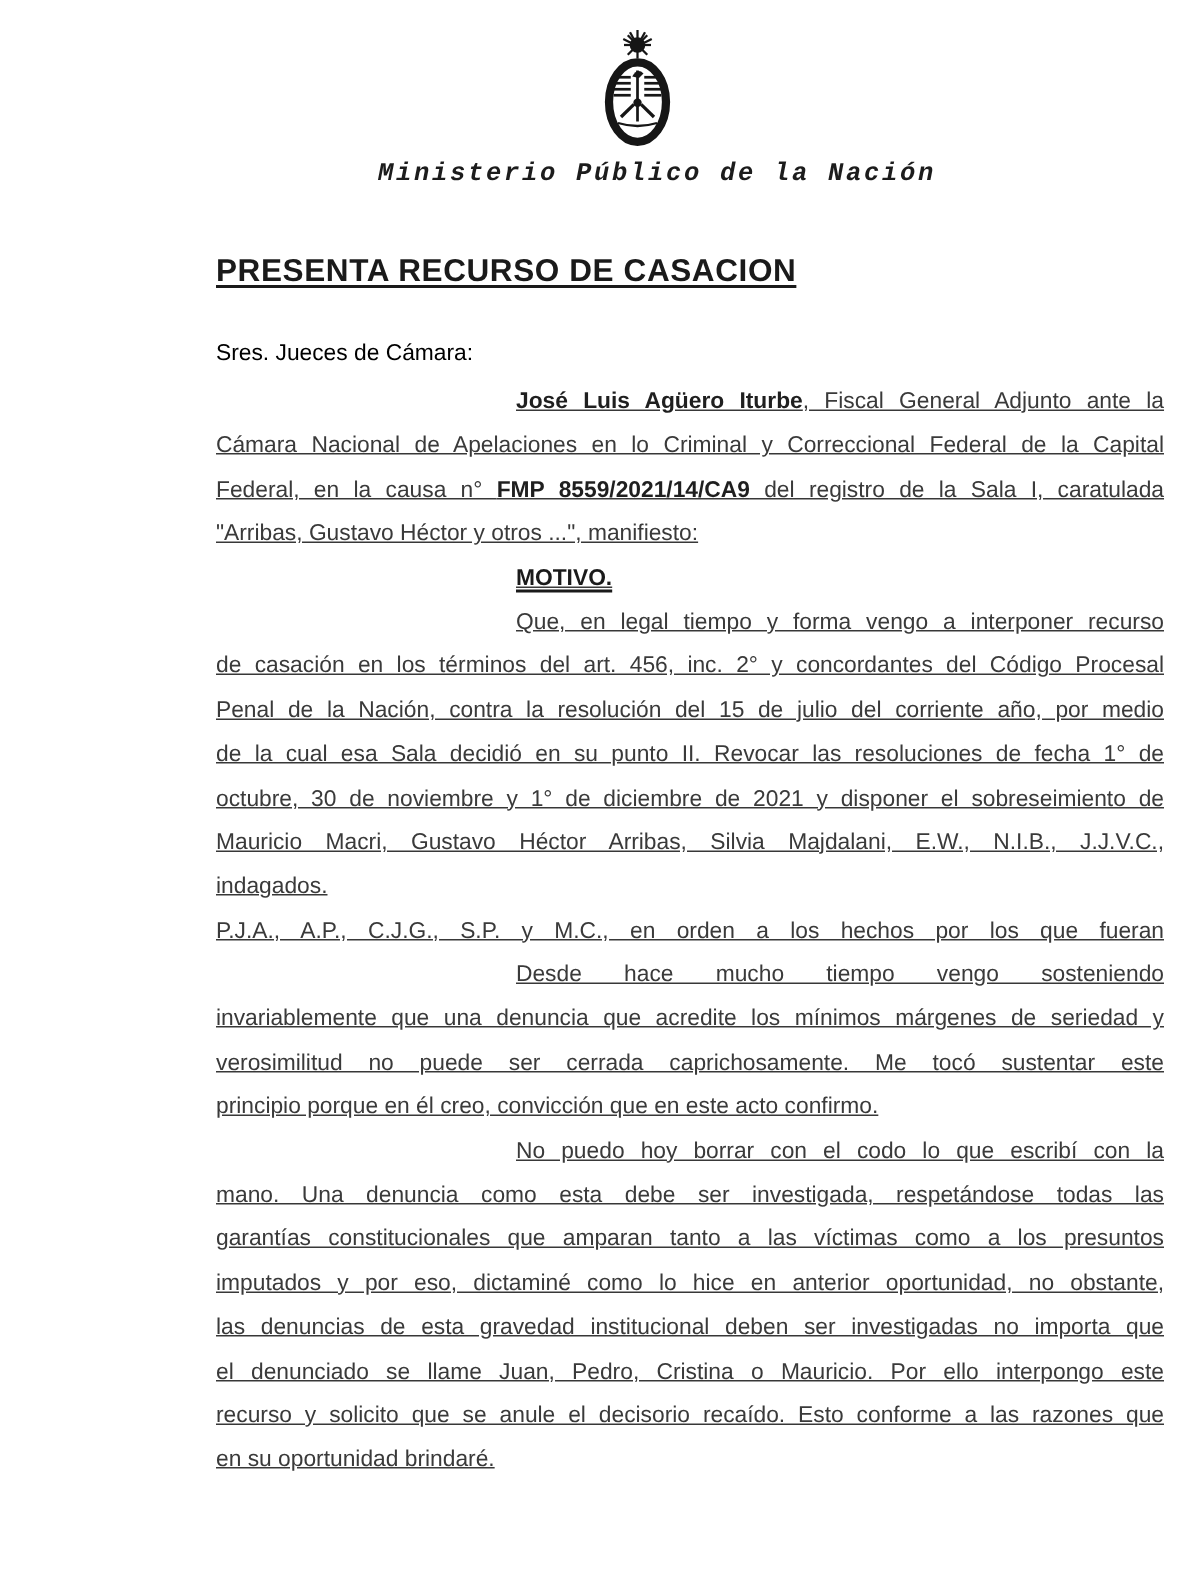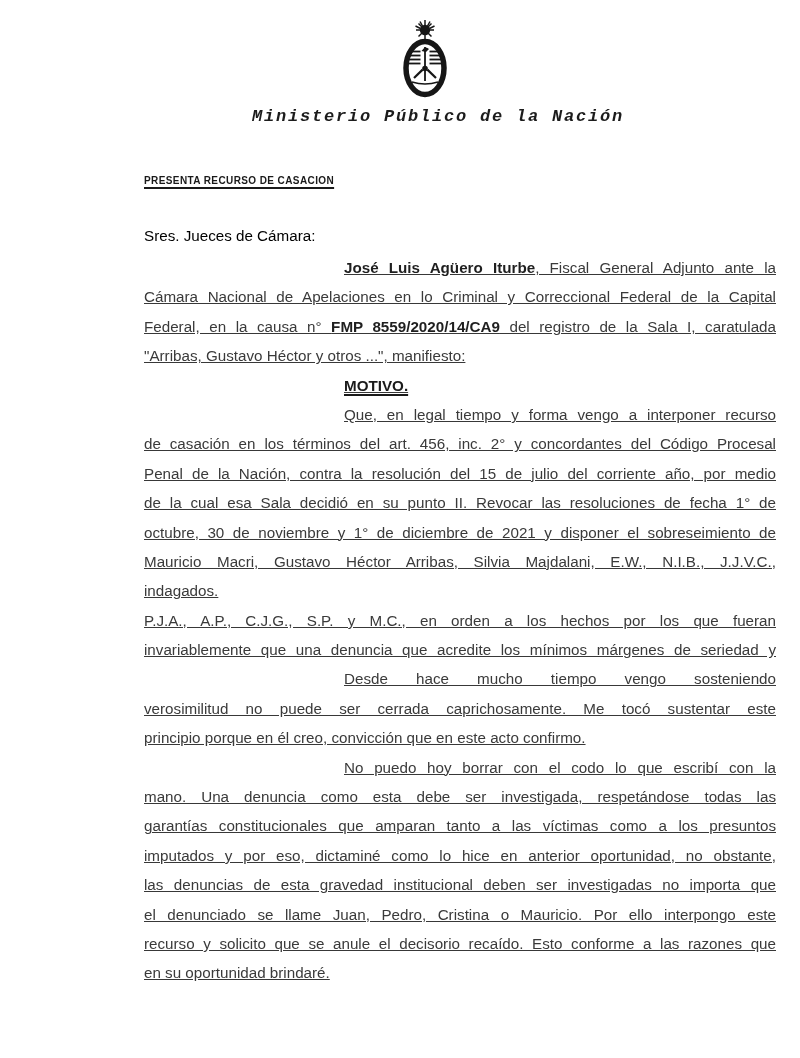--- a/index.html
+++ b/index.html
@@ -30,21 +30,21 @@
     font-style: italic;
     font-size: 17px;
     letter-spacing: 1.8px;
     color: #1c1c1c;
     white-space: nowrap;
   }
   .doc-heading {
     position: absolute;
     left: 144px;
     top: 171px;
-    font-size: 10px;
+    font-size: 21px;
     font-weight: bold;
     letter-spacing: 0.4px;
     color: #1a1a1a;
     text-decoration: underline;
     text-decoration-thickness: 2px;
     text-underline-offset: 3px;
     line-height: 20px;
   }
   .salutation {
     position: absolute;
@@ -146,33 +146,33 @@
 
   <div class="ministry-title">Ministerio Público de la Nación</div>
 
   <div class="doc-heading">PRESENTA RECURSO DE CASACION</div>
 
   <div class="salutation">Sres. Jueces de Cámara:</div>
 
   <div class="doc-body" id="doc-body">
       <div class="line justify first"><span class="bold">José Luis Agüero Iturbe</span><span>, Fiscal General Adjunto ante la</span></div>
       <div class="line justify"><span>Cámara Nacional de Apelaciones en lo Criminal y Correccional Federal de la Capital</span></div>
-      <div class="line justify"><span>Federal, en la causa n° </span><span class="bold">FMP 8559/2020/14/CA9</span><span> del registro de la Sala I, caratulada</span></div>
+      <div class="line justify"><span>Federal, en la causa n° </span><span class="bold">FMP 8559/2021/14/CA9</span><span> del registro de la Sala I, caratulada</span></div>
       <div class="line"><span>"Arribas, Gustavo Héctor y otros ...", manifiesto:</span></div>
       <div class="heading-line"><span class="hl">MOTIVO.</span></div>
       <div class="line justify first"><span>Que, en legal tiempo y forma vengo a interponer recurso</span></div>
       <div class="line justify"><span>de casación en los términos del art. 456, inc. 2° y concordantes del Código Procesal</span></div>
       <div class="line justify"><span>Penal de la Nación, contra la resolución del 15 de julio del corriente año, por medio</span></div>
       <div class="line justify"><span>de la cual esa Sala decidió en su punto II. Revocar las resoluciones de fecha 1° de</span></div>
       <div class="line justify"><span>octubre, 30 de noviembre y 1° de diciembre de 2021 y disponer el sobreseimiento de</span></div>
       <div class="line justify"><span>Mauricio Macri, Gustavo Héctor Arribas, Silvia Majdalani, E.W., N.I.B., J.J.V.C.,</span></div>
       <div class="line"><span>indagados.</span></div>
       <div class="line justify"><span>P.J.A., A.P., C.J.G., S.P. y M.C., en orden a los hechos por los que fueran</span></div>
+      <div class="line justify first"><span>Desde hace mucho tiempo vengo sosteniendo</span></div>
       <div class="line justify"><span>invariablemente que una denuncia que acredite los mínimos márgenes de seriedad y</span></div>
-      <div class="line justify first"><span>Desde hace mucho tiempo vengo sosteniendo</span></div>
       <div class="line justify"><span>verosimilitud no puede ser cerrada caprichosamente. Me tocó sustentar este</span></div>
       <div class="line"><span>principio porque en él creo, convicción que en este acto confirmo.</span></div>
       <div class="line justify first"><span>No puedo hoy borrar con el codo lo que escribí con la</span></div>
       <div class="line justify"><span>mano. Una denuncia como esta debe ser investigada, respetándose todas las</span></div>
       <div class="line justify"><span>garantías constitucionales que amparan tanto a las víctimas como a los presuntos</span></div>
       <div class="line justify"><span>imputados y por eso, dictaminé como lo hice en anterior oportunidad, no obstante,</span></div>
       <div class="line justify"><span>las denuncias de esta gravedad institucional deben ser investigadas no importa que</span></div>
       <div class="line justify"><span>el denunciado se llame Juan, Pedro, Cristina o Mauricio. Por ello interpongo este</span></div>
       <div class="line justify"><span>recurso y solicito que se anule el decisorio recaído. Esto conforme a las razones que</span></div>
       <div class="line"><span>en su oportunidad brindaré.</span></div>

